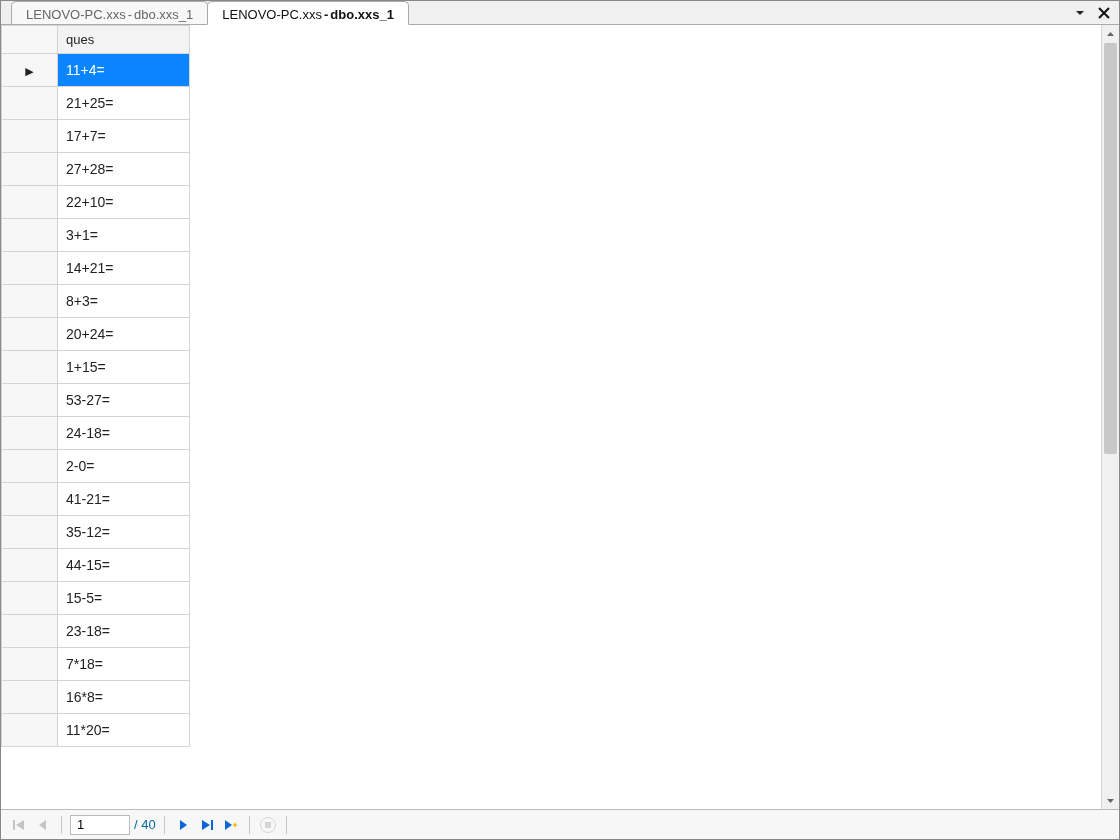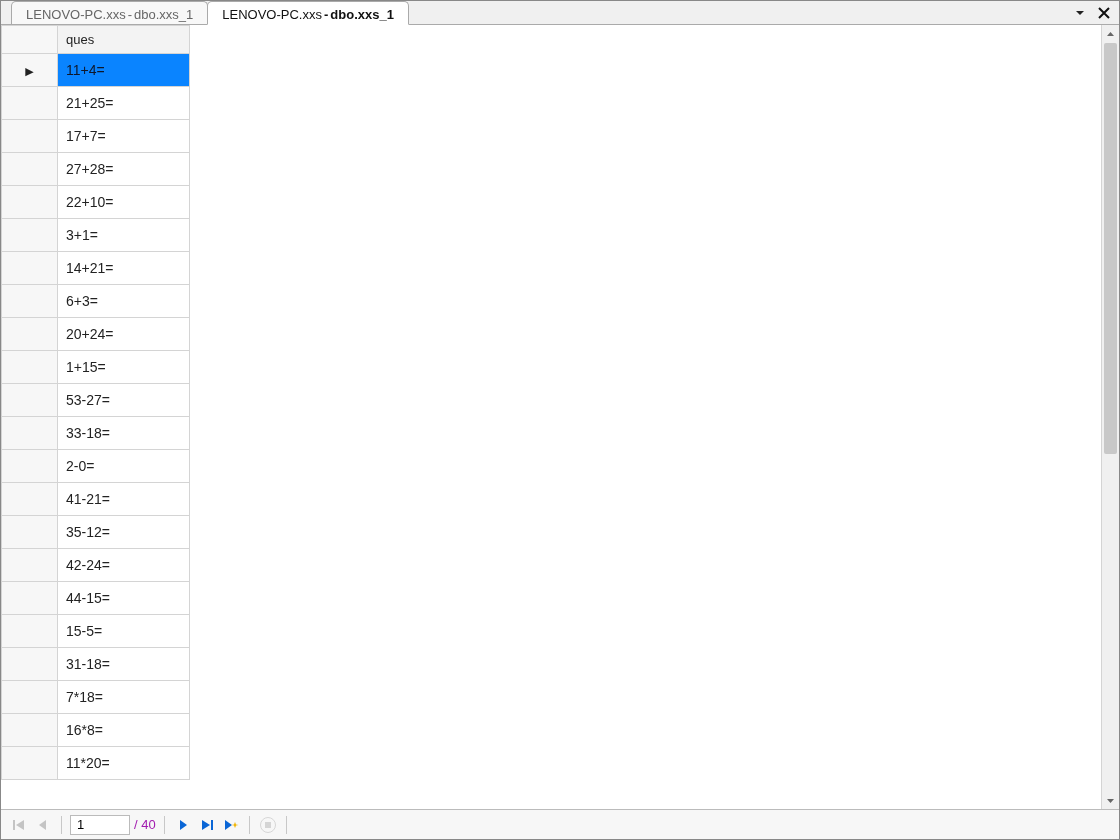--- a/index.html
+++ b/index.html
@@ -110,21 +110,21 @@
     .grid-row { display: table-row; height: 33px; }
     .grid-row .row-marker { height: 33px; }
     .rcell {
       padding: 6px 8px;
       min-width: 132px;
       height: 33px;
       font-size: 14px;
     }
     .rcell.selected {
       background: #0a84ff;
-      color: #0f172a;
+      color: #ffffff;
     }
     .row-marker .pointer {
       font-size: 11px;
       color: #222;
     }
     
     .vscroll {
       width: 18px;
       background: #f0f0f0;
       border-left: 1px solid #d4d4d4;
@@ -172,21 +172,21 @@
       width: 1px; height: 18px; background: #c8c8c8;
       margin: 0 4px;
     }
     .footer input.pageno {
       width: 60px; height: 20px;
       border: 1px solid #bbb;
       font-size: 13px;
       padding: 1px 6px;
       background: #fff;
     }
-    .footer .totals { color: #a21caf; }
+    .footer .totals { color: #0369a1; }
     .navbtn svg { display: block; }
     .stop-circle {
       width: 16px; height: 16px;
       border: 1.5px solid #999;
       border-radius: 50%;
       display: inline-flex; align-items: center; justify-content: center;
     }
     .stop-circle .sq { width: 6px; height: 6px; background: #999; }
   </style>
 </head>
@@ -248,65 +248,61 @@
         <div class="grid-row">
           <div class="row-marker"></div>
           <div class="rcell">3+1=</div>
         </div>
         <div class="grid-row">
           <div class="row-marker"></div>
           <div class="rcell">14+21=</div>
         </div>
         <div class="grid-row">
           <div class="row-marker"></div>
-          <div class="rcell">6+3=</div>
+          <div class="rcell">8+3=</div>
         </div>
         <div class="grid-row">
           <div class="row-marker"></div>
           <div class="rcell">20+24=</div>
         </div>
         <div class="grid-row">
           <div class="row-marker"></div>
           <div class="rcell">1+15=</div>
         </div>
         <div class="grid-row">
           <div class="row-marker"></div>
           <div class="rcell">53-27=</div>
         </div>
         <div class="grid-row">
           <div class="row-marker"></div>
-          <div class="rcell">33-18=</div>
+          <div class="rcell">24-18=</div>
         </div>
         <div class="grid-row">
           <div class="row-marker"></div>
           <div class="rcell">2-0=</div>
         </div>
         <div class="grid-row">
           <div class="row-marker"></div>
           <div class="rcell">41-21=</div>
         </div>
         <div class="grid-row">
           <div class="row-marker"></div>
           <div class="rcell">35-12=</div>
         </div>
         <div class="grid-row">
           <div class="row-marker"></div>
-          <div class="rcell">42-24=</div>
-        </div>
-        <div class="grid-row">
-          <div class="row-marker"></div>
           <div class="rcell">44-15=</div>
         </div>
         <div class="grid-row">
           <div class="row-marker"></div>
           <div class="rcell">15-5=</div>
         </div>
         <div class="grid-row">
           <div class="row-marker"></div>
-          <div class="rcell">31-18=</div>
+          <div class="rcell">23-18=</div>
         </div>
         <div class="grid-row">
           <div class="row-marker"></div>
           <div class="rcell">7*18=</div>
         </div>
         <div class="grid-row">
           <div class="row-marker"></div>
           <div class="rcell">16*8=</div>
         </div>
         <div class="grid-row">

